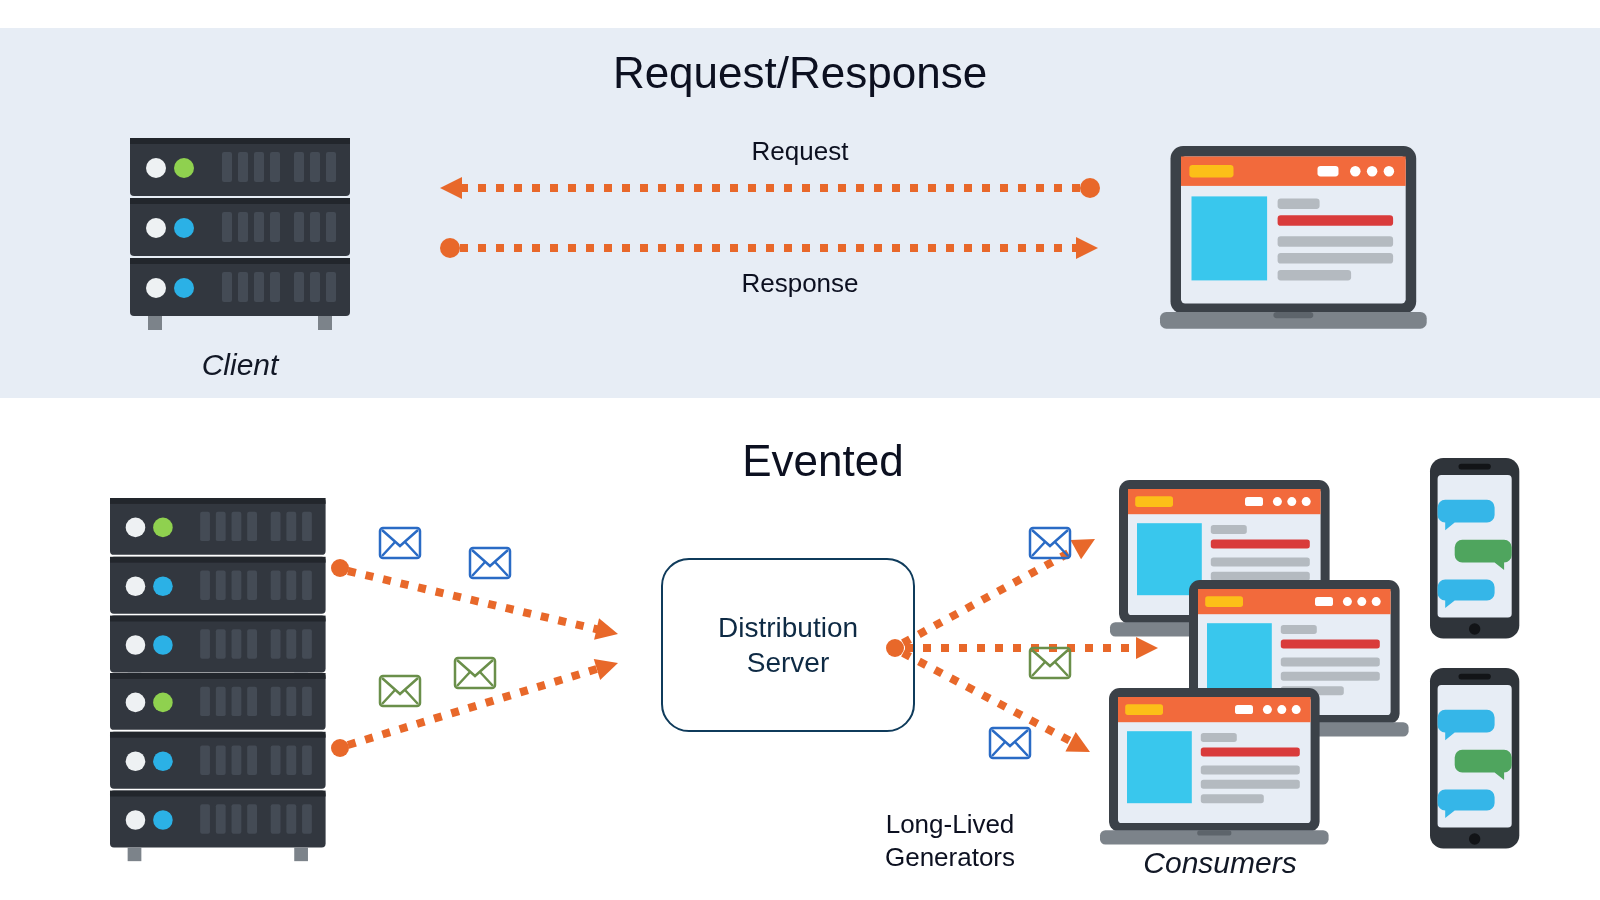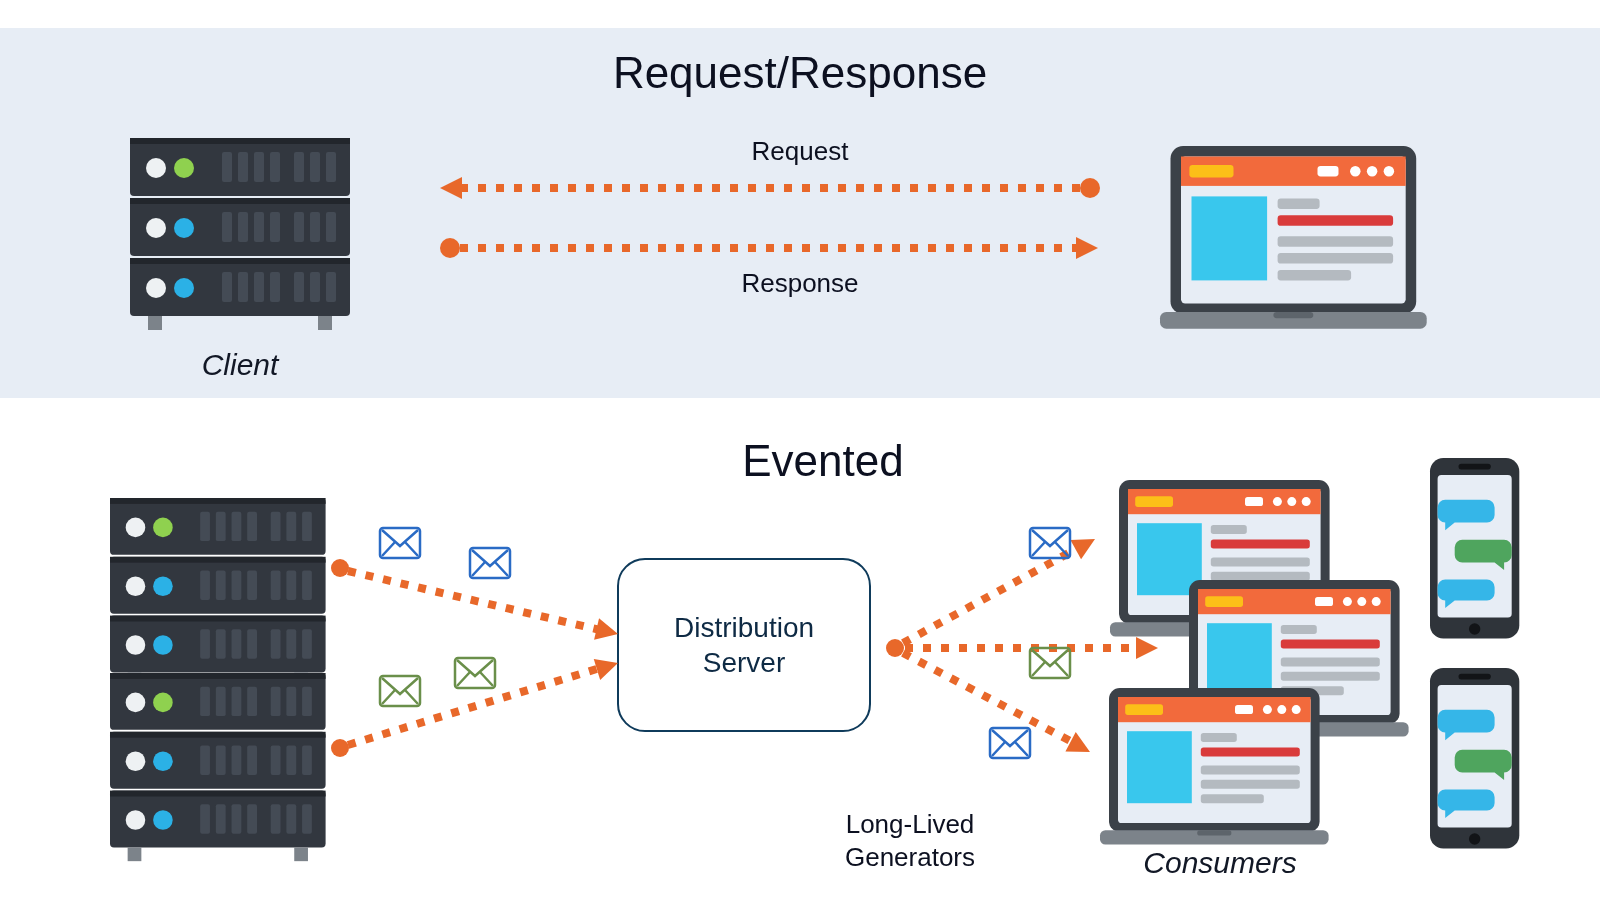--- a/index.html
+++ b/index.html
@@ -93,26 +93,26 @@
   <div class="title1">Request/Response</div>
   <div class="title2">Evented</div>
 
   <div class="small-label" style="top:108px;left:0;width:1600px">Request</div>
   <div class="small-label" style="top:240px;left:0;width:1600px">Response</div>
 
   <div class="label" style="top:320px;left:110px;width:260px">Client</div>
 
   <div class="label" style="top:818px;left:1070px;width:300px">Consumers</div>
 
-  <div class="small-label" style="top:780px;left:780px;width:260px;line-height:1.25">
+  <div class="small-label" style="top:780px;left:820px;width:260px;line-height:1.25">
     <span>Long-Lived</span><br>
     <span>Generators</span>
   </div>
 
-  <div class="dist-box" style="left:617px;top:530px;width:250px;height:170px">
+  <div class="dist-box" style="left:661px;top:530px;width:250px;height:170px">
     <div class="box-label">
       <span>Distribution</span><br>
       <span>Server</span>
     </div>
   </div>
 
   <svg class="layer" width="1600" height="900">
     <defs>
 
       <g id="rack-unit">

